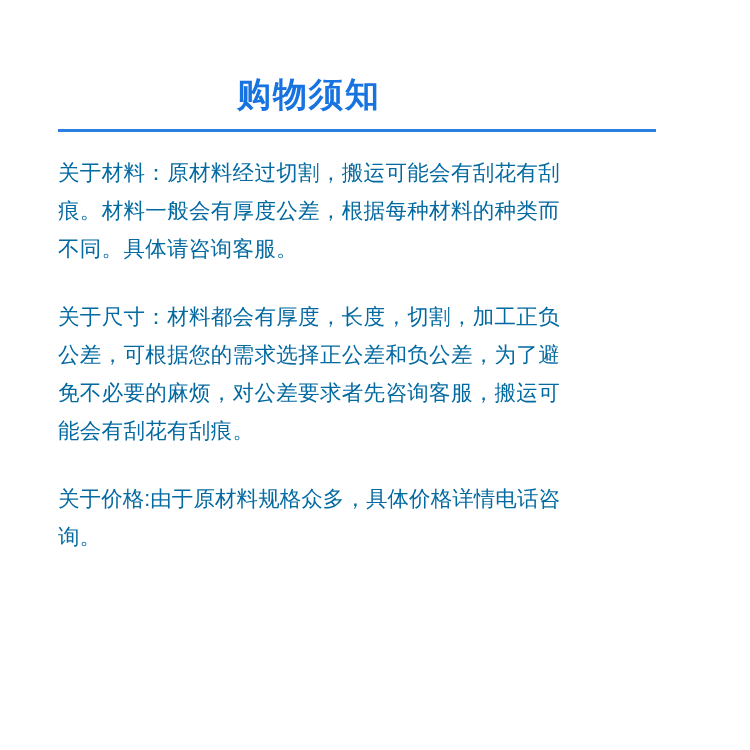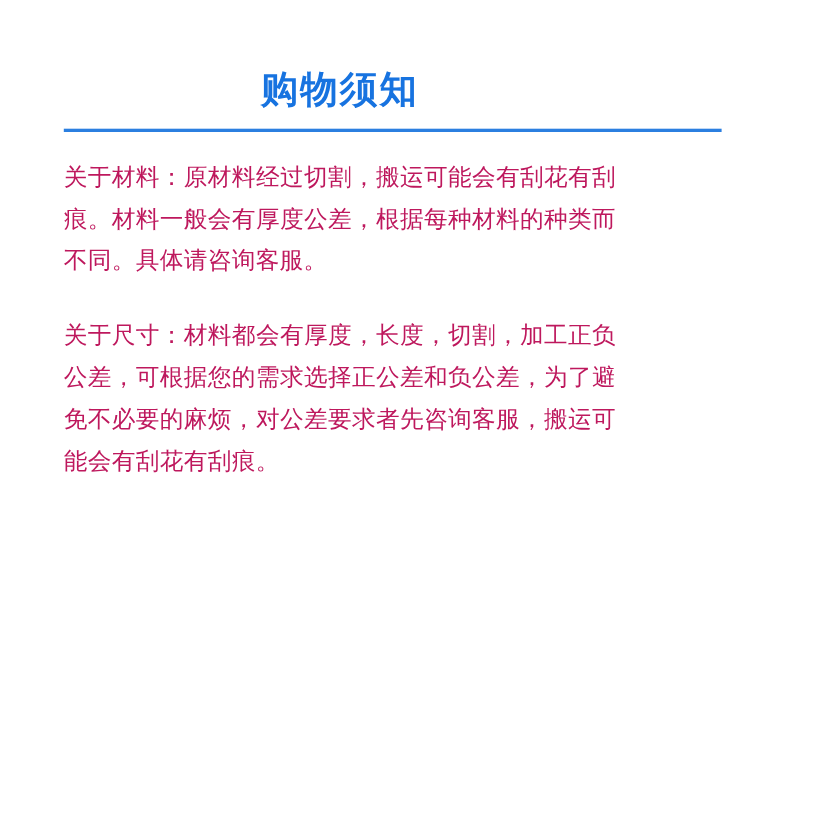--- a/index.html
+++ b/index.html
@@ -11,21 +11,21 @@
     height: 750px;
     background: #ffffff;
     font-family: "Liberation Sans", sans-serif;
     overflow: hidden;
   }
   .page {
     position: relative;
     width: 618px;
     height: 750px;
     box-sizing: border-box;
-    padding: 0 58px;
+    padding: 12px 58px;
     background: #ffffff;
   }
   .title-block {
     padding-top: 62px;
     text-align: center;
   }
   .title {
     font-size: 34px;
     font-weight: bold;
     color: #1773e0;
@@ -35,21 +35,21 @@
   .title-rule {
     margin: 14px auto 0 auto;
     width: 598px;
     height: 3px;
     background: #2b7fe0;
   }
   .body-block {
     margin-top: 22px;
   }
   .para {
-    color: #be185d;
+    color: #0369a1;
     font-size: 21.5px;
     line-height: 38px;
     text-align: justify;
     text-justify: inter-ideograph;
     margin: 12px 0 30px 0;
     letter-spacing: 0.3px;
   }
   .para:last-child {
     margin-bottom: 0;
   }
@@ -63,15 +63,16 @@
 <div class="page">
 
   <div class="title-block">
     <div class="title">购物须知</div>
     <div class="title-rule"></div>
   </div>
 
   <div class="body-block">
     <p class="para">关于材料：原材料经过切割，搬运可能会有刮花有刮痕。材料一般会有厚度公差，根据每种材料的种类而不同。具体请咨询客服。</p>
     <p class="para">关于尺寸：材料都会有厚度，长度，切割，加工正负公差，可根据您的需求选择正公差和负公差，为了避免不必要的麻烦，对公差要求者先咨询客服，搬运可能会有刮花有刮痕。</p>
+    <p class="para tight">关于价格:由于原材料规格众多，具体价格详情电话咨询。</p>
   </div>
 
 </div>
 
 </body></html>

